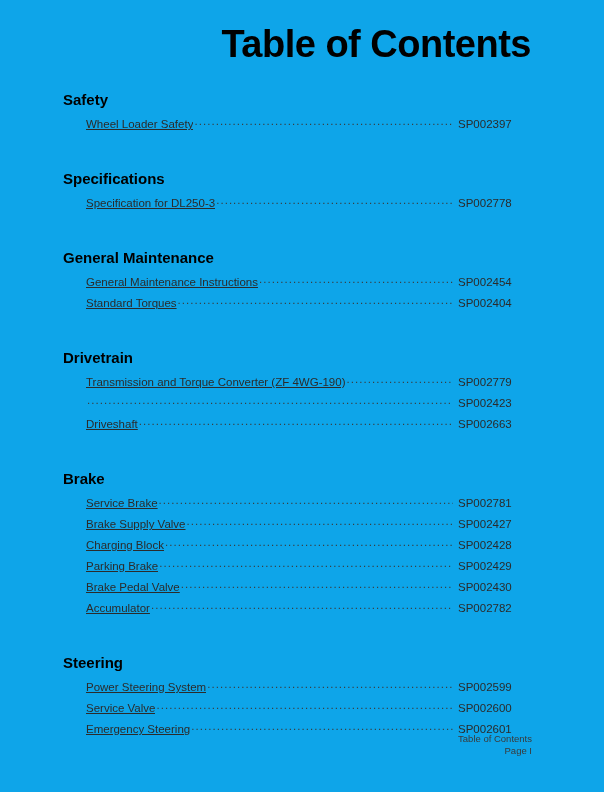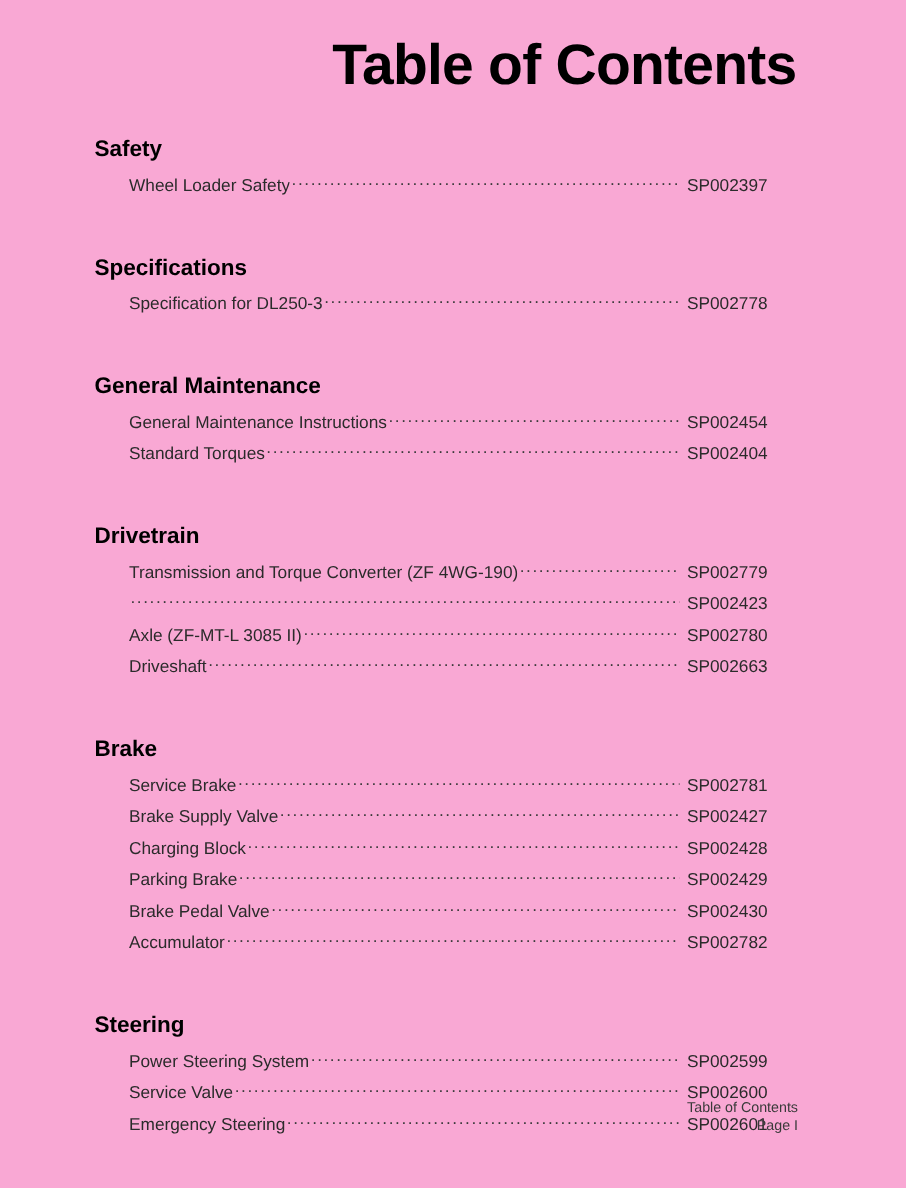--- a/index.html
+++ b/index.html
@@ -4,21 +4,21 @@
 <style>
   html, body {
     margin: 0;
     padding: 0;
     background: #ffffff;
   }
   .page {
     position: relative;
     width: 604px;
     height: 792px;
-    background: #f9a8d4;
+    background: #0ea5e9;
     overflow: hidden;
     font-family: "Liberation Sans", sans-serif;
     -webkit-font-smoothing: antialiased;
   }
 
   
   .doc-title {
     position: absolute;
     left: 63px;
     right: 73px;
@@ -66,20 +66,21 @@
     line-height: 21px;
     white-space: nowrap;
     overflow: hidden;
   }
 
   .entry-title {
     flex: 0 0 auto;
     max-width: 330px;
     overflow: hidden;
     text-overflow: clip;
+    text-decoration: underline;
   }
 
   .entry-leader {
     flex: 1 1 auto;
     overflow: hidden;
     margin: 0 1px;
     position: relative;
     height: 12px;
   }
   .entry-leader::after {
@@ -163,25 +164,20 @@
           <div class="entry">
             <span class="entry-title">Transmission and Torque Converter (ZF 4WG-190)</span>
             <span class="entry-leader"></span>
             <span class="entry-page">SP002779</span>
           </div>
           <div class="entry">
             <span class="entry-leader"></span>
             <span class="entry-page">SP002423</span>
           </div>
           <div class="entry">
-            <span class="entry-title">Axle (ZF-MT-L 3085 II)</span>
-            <span class="entry-leader"></span>
-            <span class="entry-page">SP002780</span>
-          </div>
-          <div class="entry">
             <span class="entry-title">Driveshaft</span>
             <span class="entry-leader"></span>
             <span class="entry-page">SP002663</span>
           </div>
         </div>
       </div>
       <div class="section">
         <div class="section-heading">Brake</div>
         <div class="entries">
           <div class="entry">

